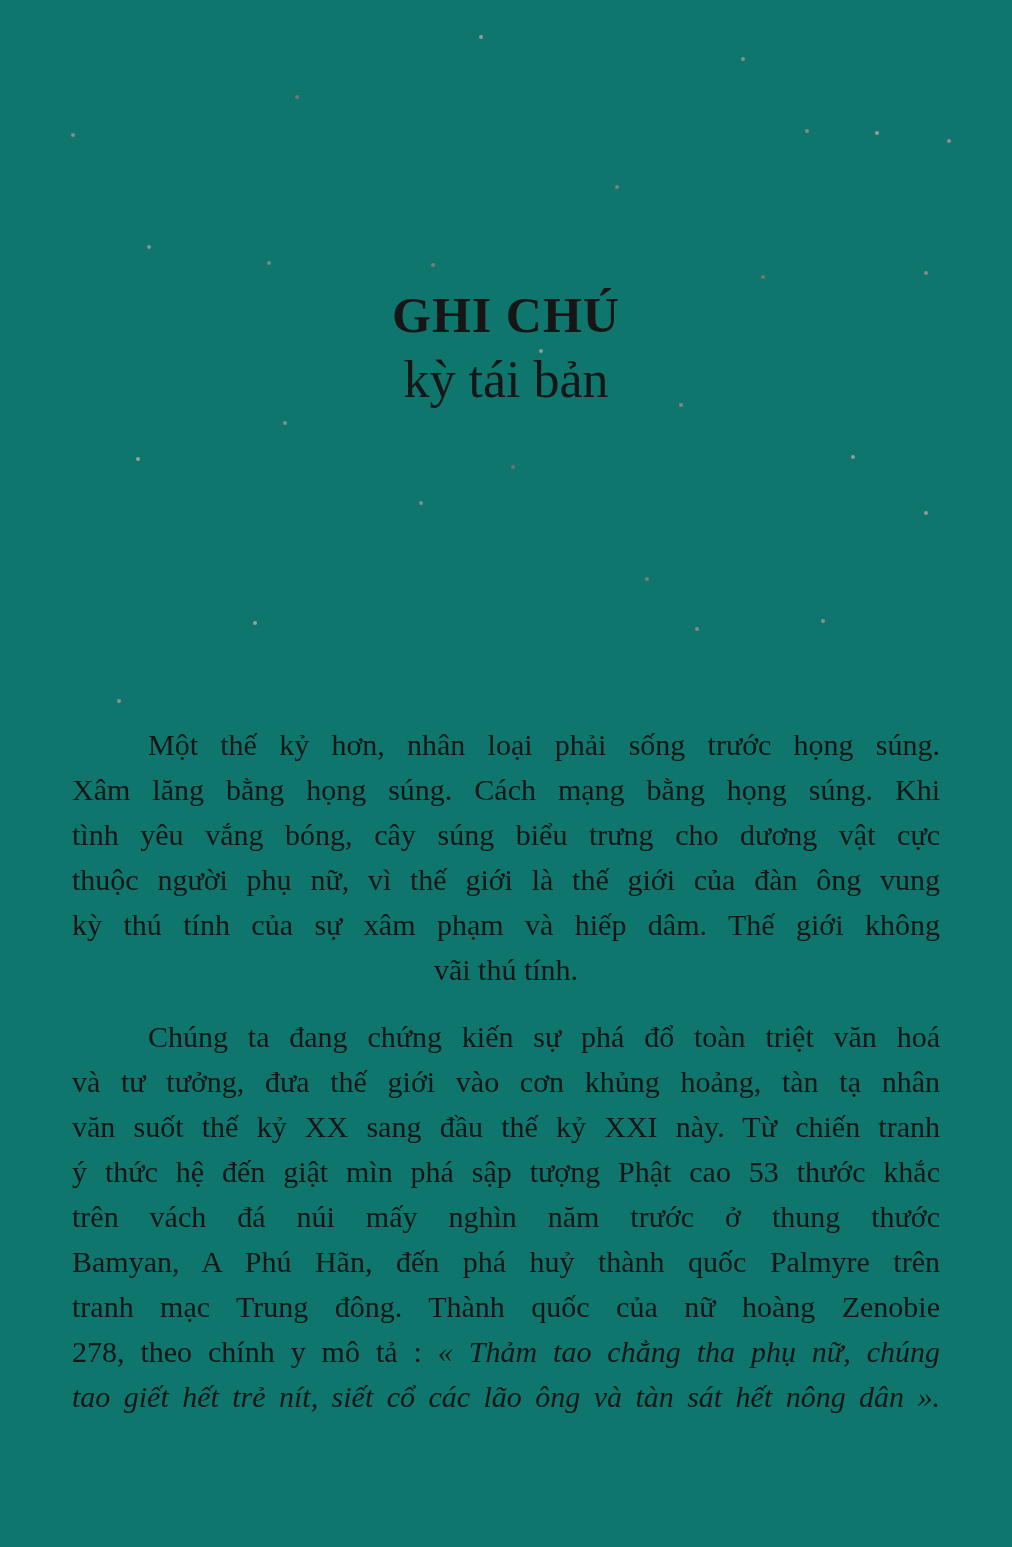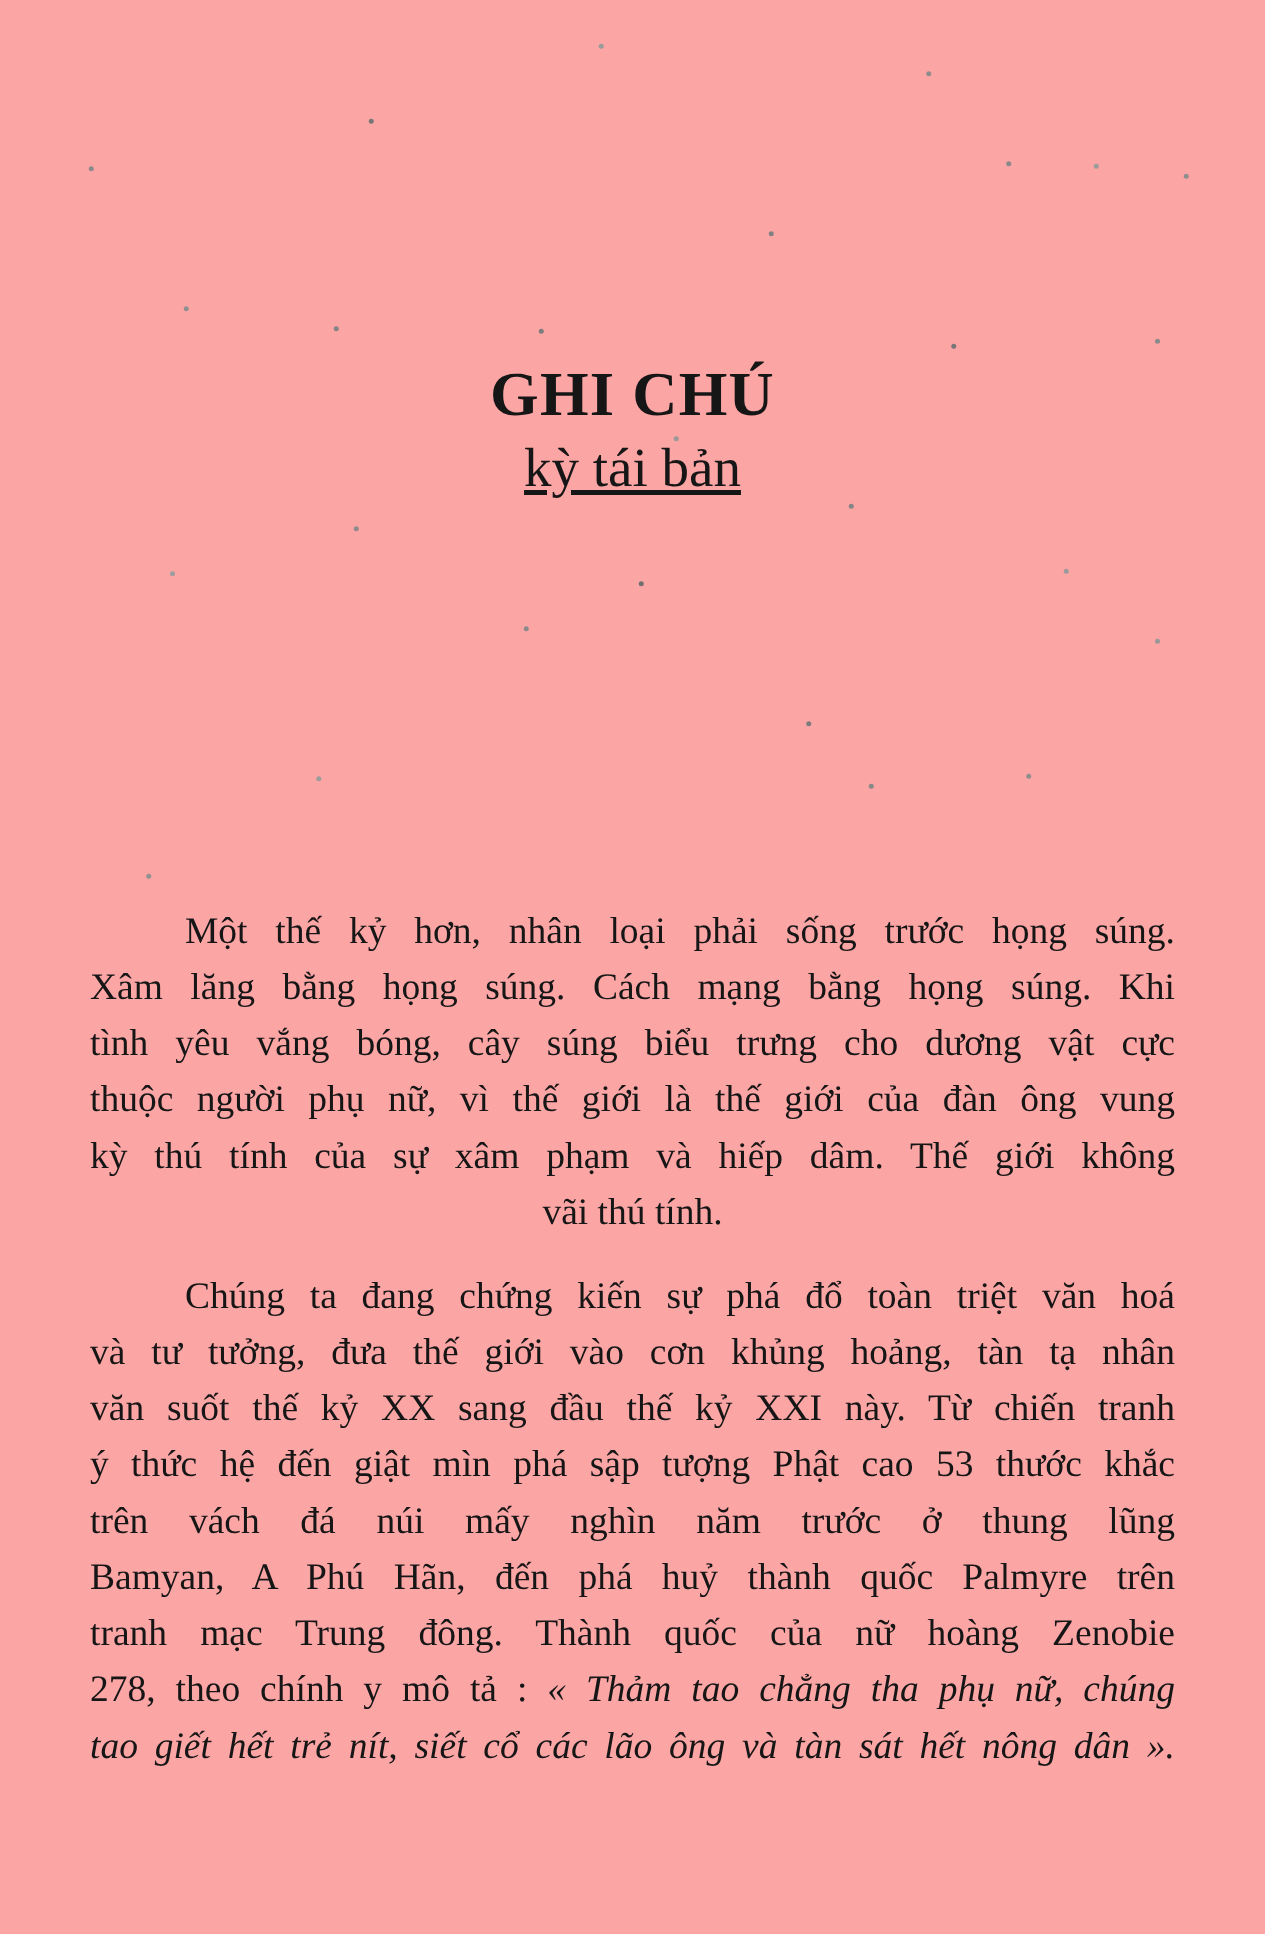--- a/index.html
+++ b/index.html
@@ -4,21 +4,21 @@
 <style>
   html, body { margin: 0; padding: 0; }
   body {
     width: 1012px; height: 1547px;
     background: #ffffff;
     font-family: "Liberation Serif", "DejaVu Serif", serif;
   }
   .page {
     position: relative;
     width: 1012px; height: 1547px;
-    background: #fca5a5;
+    background: #0f766e;
     color: #161616;
     overflow: hidden;
   }
   
   .noise {
     position: absolute; top: 0; left: 0;
     width: 2px; height: 2px; border-radius: 50%;
     background: transparent;
     box-shadow:
       480px 36px 0 1px #9a9a9a, 742px 58px 0 1px #8d8d8d, 296px 96px 0 1px #777,
@@ -37,24 +37,23 @@
     text-align: center;
   }
   .title {
     font-size: 50px;
     font-weight: bold;
     letter-spacing: 1px;
     line-height: 1.1;
     margin: 0;
   }
   .subtitle {
-    font-size: 44px;
+    font-size: 52px;
     line-height: 1.1;
     margin-top: 8px;
-    text-decoration: underline;
   }
   .body-text {
     position: absolute;
     top: 722px; left: 72px;
     width: 868px;
   }
   .paragraph { margin: 0; }
   .paragraph + .paragraph { margin-top: 22px; }
   .line {
     font-size: 30px;
@@ -88,20 +87,20 @@
         <div class="line just"><span>tình yêu vắng bóng, cây súng biểu trưng cho dương vật cực</span></div>
         <div class="line just"><span>thuộc người phụ nữ, vì thế giới là thế giới của đàn ông vung</span></div>
         <div class="line just"><span>kỳ thú tính của sự xâm phạm và hiếp dâm. Thế giới không</span></div>
         <div class="line"><span>vãi thú tính.</span></div>
       </div>
       <div class="paragraph">
         <div class="line just indent"><span>Chúng ta đang chứng kiến sự phá đổ toàn triệt văn hoá</span></div>
         <div class="line just"><span>và tư tưởng, đưa thế giới vào cơn khủng hoảng, tàn tạ nhân</span></div>
         <div class="line just"><span>văn suốt thế kỷ XX sang đầu thế kỷ XXI này. Từ chiến tranh</span></div>
         <div class="line just"><span>ý thức hệ đến giật mìn phá sập tượng Phật cao 53 thước khắc</span></div>
-        <div class="line just"><span>trên vách đá núi mấy nghìn năm trước ở thung lũng</span></div>
+        <div class="line just"><span>trên vách đá núi mấy nghìn năm trước ở thung thước</span></div>
         <div class="line just"><span>Bamyan, A Phú Hãn, đến phá huỷ thành quốc Palmyre trên</span></div>
         <div class="line just"><span>tranh mạc Trung đông. Thành quốc của nữ hoàng Zenobie</span></div>
         <div class="line just"><span>278, theo chính y mô tả : </span><span class="italic">« Thảm tao chẳng tha phụ nữ, chúng</span></div>
         <div class="line just"><span class="italic">tao giết hết trẻ nít, siết cổ các lão ông và tàn sát hết nông dân ».</span></div>
       </div>
     </div>
 </div>
 
 </body></html>

